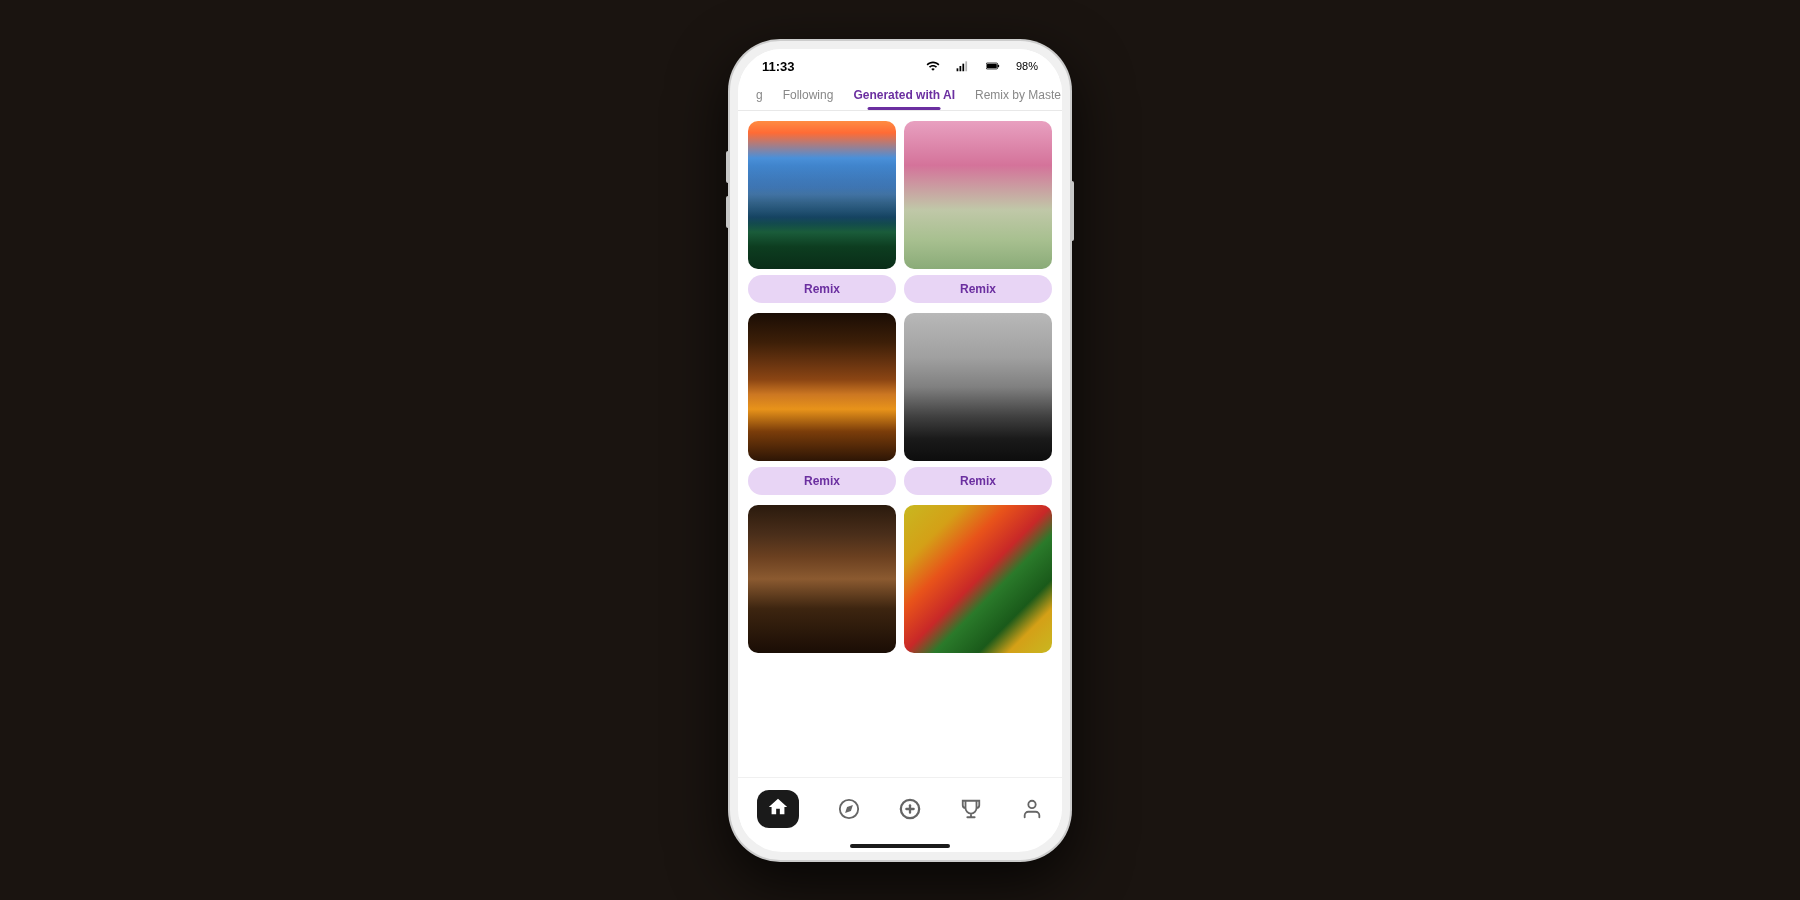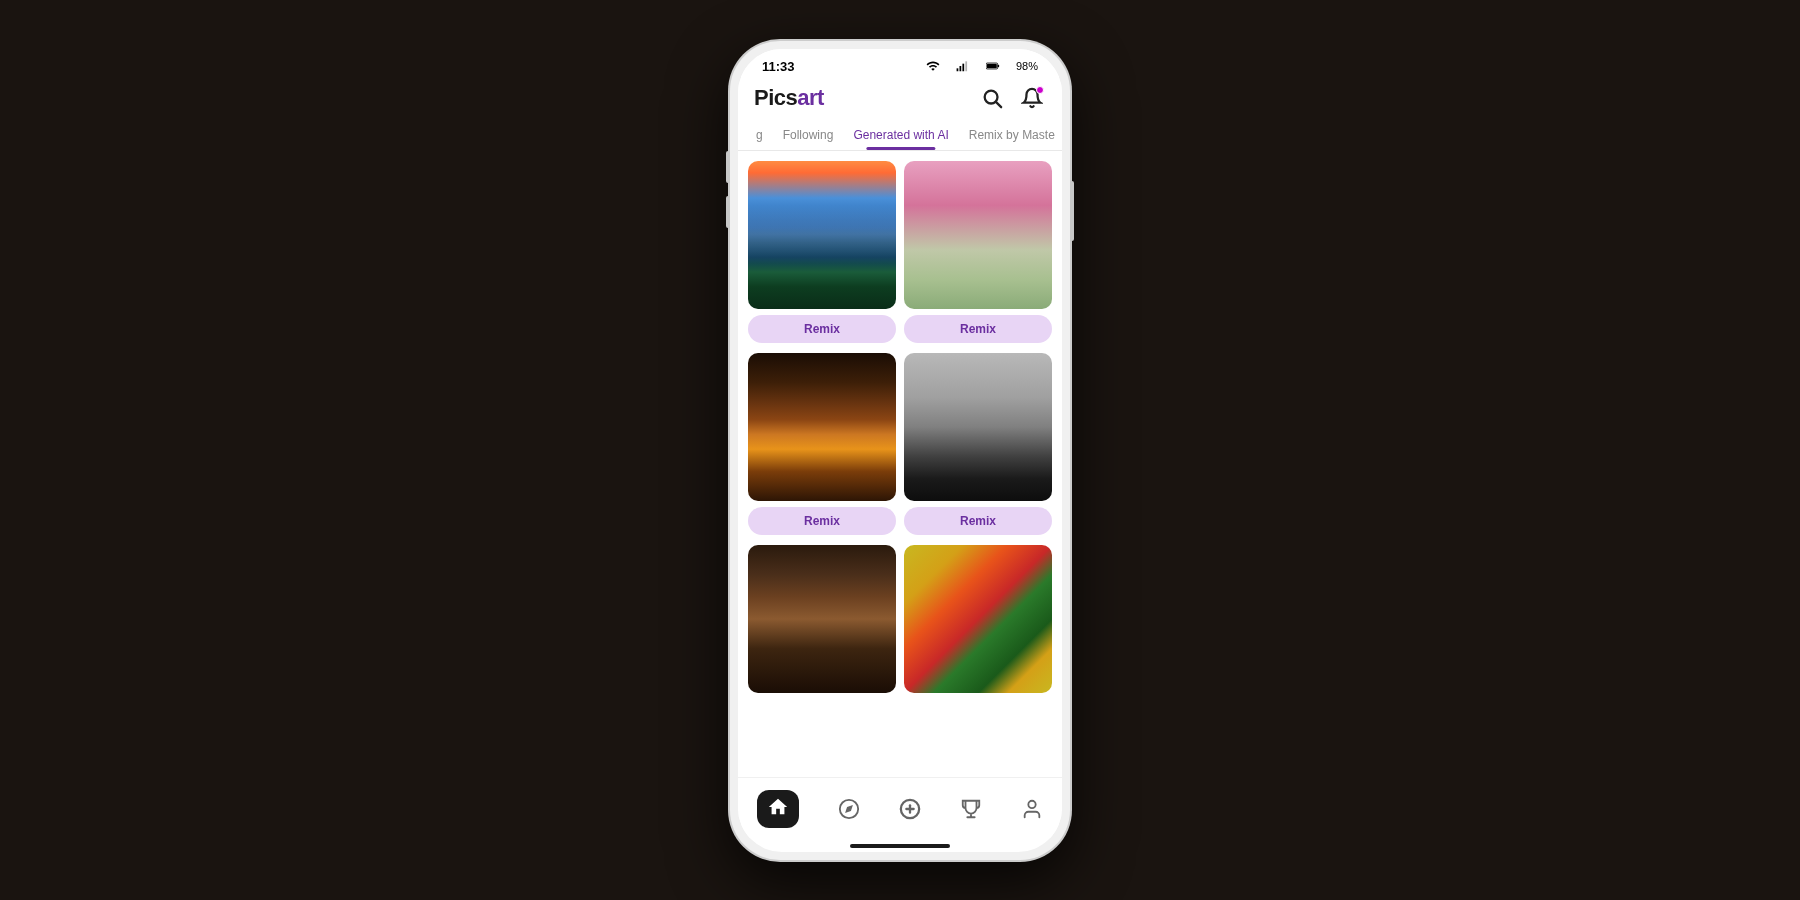--- a/index.html
+++ b/index.html
@@ -113,21 +113,21 @@
       padding: 8px 10px;
       font-size: 12px;
       color: #888;
       white-space: nowrap;
       cursor: pointer;
       position: relative;
       font-weight: 400;
     }
     .tab-item.active {
       color: #6b2fa0;
-      font-weight: 400;
+      font-weight: 700;
     }
     .tab-item.active::after {
       content: '';
       position: absolute;
       bottom: 0;
       left: 50%;
       transform: translateX(-50%);
       width: 60%;
       height: 2.5px;
       background: #6b2fa0;
@@ -322,40 +322,20 @@
 
         <svg viewBox="0 0 24 12" fill="currentColor" width="20" height="12">
           <rect x="0" y="1" width="20" height="10" rx="2" ry="2" stroke="#000" stroke-width="1.5" fill="none"></rect>
           <rect x="1.5" y="2.5" width="17" height="7" rx="1" fill="#000"></rect>
           <rect x="20.5" y="4" width="2" height="4" rx="1" fill="#000"></rect>
         </svg>
         <span class="battery-text">98%</span>
       </div>
     </div>
 
-    <div class="app-header">
-      <div class="app-logo">
-        Pics<span>art</span>
-      </div>
-      <div class="header-icons">
-        <div class="header-icon">
-          <svg width="22" height="22" viewBox="0 0 24 24" fill="none" stroke="#222" stroke-width="2.5" stroke-linecap="round">
-            <circle cx="11" cy="11" r="7"></circle>
-            <line x1="16.5" y1="16.5" x2="22" y2="22"></line>
-          </svg>
-        </div>
-        <div class="header-icon">
-          <svg width="22" height="22" viewBox="0 0 24 24" fill="none" stroke="#222" stroke-width="2.5" stroke-linecap="round">
-            <path d="M18 8A6 6 0 0 0 6 8c0 7-3 9-3 9h18s-3-2-3-9"></path>
-            <path d="M13.73 21a2 2 0 0 1-3.46 0"></path>
-          </svg>
-          <div class="notif-dot"></div>
-        </div>
-      </div>
-    </div>
 
     <div class="tabs-container">
       <div class="tab-item">
         <span>g</span>
       </div>
       <div class="tab-item">
         <span>Following</span>
       </div>
       <div class="tab-item active">
         <span>Generated with AI</span>

